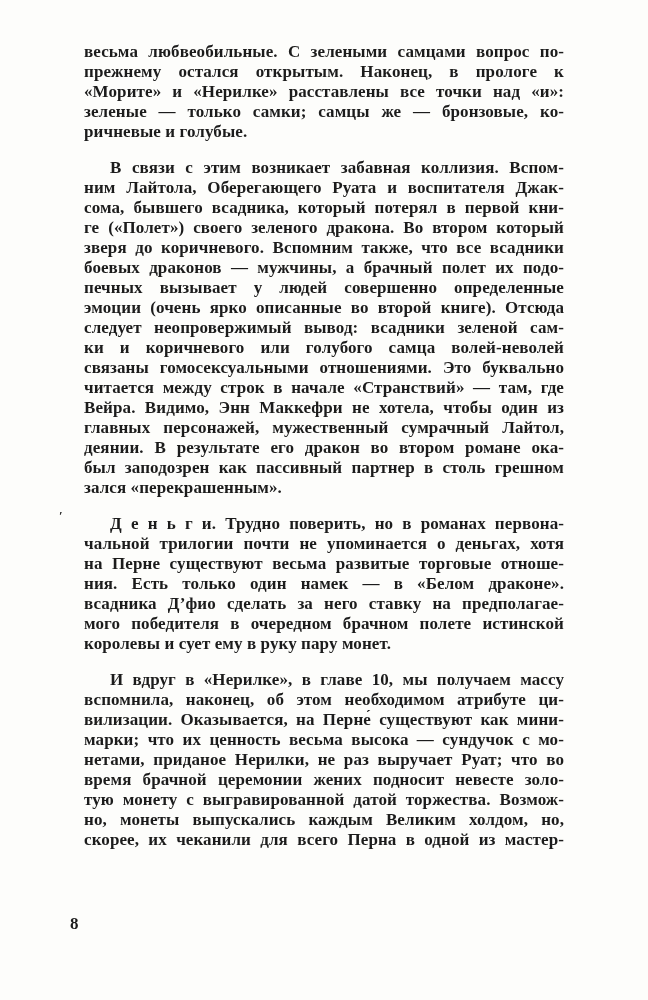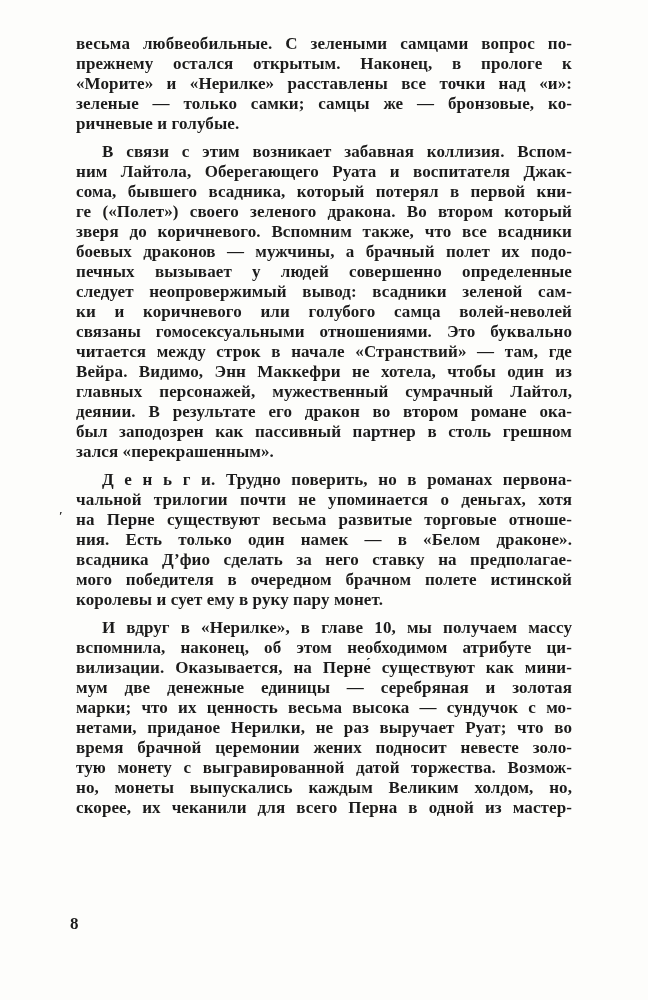--- a/index.html
+++ b/index.html
@@ -23,21 +23,21 @@
     left: 68px;
     top: 26px;
     width: 512px;
     font-family: "Liberation Serif", serif;
     font-weight: bold;
     font-size: 17px;
     line-height: 20px;
     color: #1c1c1c;
     letter-spacing: 0.1px;
   }
-  .para { margin: 8px; padding: 0; }
+  .para { margin: 16px; padding: 0; }
   .line {
     height: 20px;
     overflow: hidden;
     text-align: justify;
     text-align-last: justify;
     text-justify: inter-word;
   }
   .line.indent { padding-left: 26px; }
   .line.last { text-align-last: left; }
   .margin-tick {
@@ -75,20 +75,21 @@
         <div class="line last">ричневые и голубые.</div>
       </div>
       <div class="para">
         <div class="line indent">В связи с этим возникает забавная коллизия. Вспом-</div>
         <div class="line">ним Лайтола, Оберегающего Руата и воспитателя Джак-</div>
         <div class="line">сома, бывшего всадника, который потерял в первой кни-</div>
         <div class="line">ге («Полет») своего зеленого дракона. Во втором который</div>
         <div class="line">зверя до коричневого. Вспомним также, что все всадники</div>
         <div class="line">боевых драконов — мужчины, а брачный полет их подо-</div>
         <div class="line">печных вызывает у людей совершенно определенные</div>
+        <div class="line">эмоции (очень ярко описанные во второй книге). Отсюда</div>
         <div class="line">следует неопровержимый вывод: всадники зеленой сам-</div>
         <div class="line">ки и коричневого или голубого самца волей-неволей</div>
         <div class="line">связаны гомосексуальными отношениями. Это буквально</div>
         <div class="line">читается между строк в начале «Странствий» — там, где</div>
         <div class="line">Вейра. Видимо, Энн Маккефри не хотела, чтобы один из</div>
         <div class="line">главных персонажей, мужественный сумрачный Лайтол,</div>
         <div class="line">деянии. В результате его дракон во втором романе ока-</div>
         <div class="line">был заподозрен как пассивный партнер в столь грешном</div>
         <div class="line last">зался «перекрашенным».</div>
       </div>
@@ -98,21 +99,20 @@
         <div class="line">на Перне существуют весьма развитые торговые отноше-</div>
         <div class="line">ния. Есть только один намек — в «Белом драконе».</div>
         <div class="line">всадника Д’фио сделать за него ставку на предполагае-</div>
         <div class="line">мого победителя в очередном брачном полете истинской</div>
         <div class="line last">королевы и сует ему в руку пару монет.</div>
       </div>
       <div class="para">
         <div class="line indent">И вдруг в «Нерилке», в главе 10, мы получаем массу</div>
         <div class="line">вспомнила, наконец, об этом необходимом атрибуте ци-</div>
         <div class="line">вилизации. Оказывается, на Перне́ существуют как мини-</div>
-        <div class="line">мум две денежные единицы — серебряная и золотая</div>
         <div class="line">марки; что их ценность весьма высока — сундучок с мо-</div>
         <div class="line">нетами, приданое Нерилки, не раз выручает Руат; что во</div>
         <div class="line">время брачной церемонии жених подносит невесте золо-</div>
         <div class="line">тую монету с выгравированной датой торжества. Возмож-</div>
         <div class="line">но, монеты выпускались каждым Великим холдом, но,</div>
         <div class="line">скорее, их чеканили для всего Перна в одной из мастер-</div>
       </div>
     </div>
 
   <div class="page-number">8</div>

